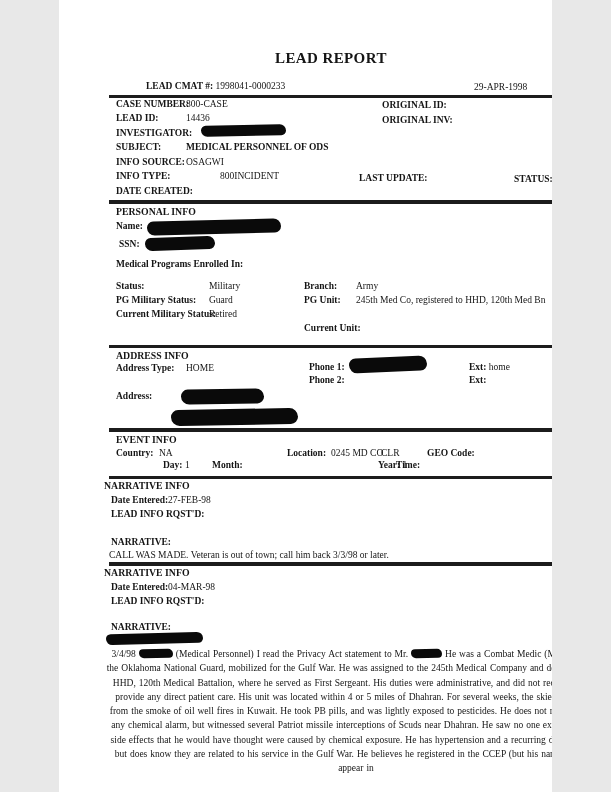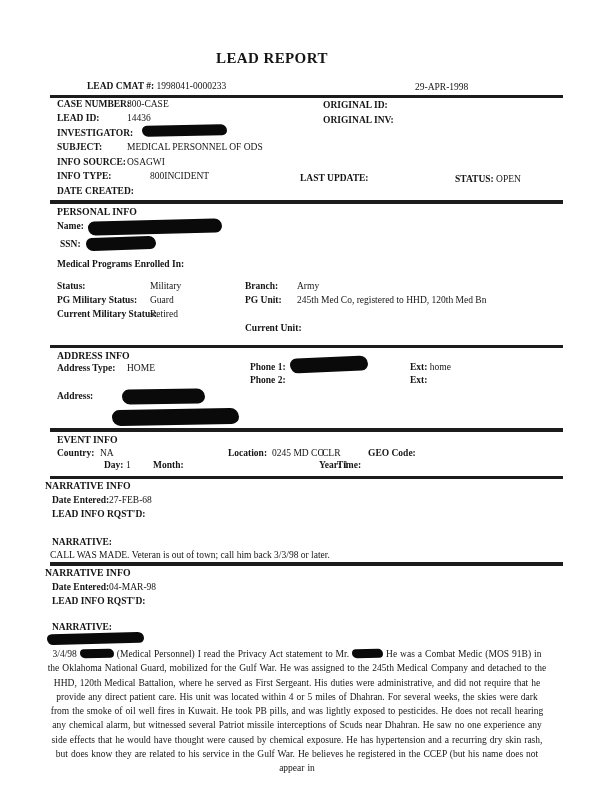--- a/index.html
+++ b/index.html
@@ -1,17 +1,17 @@
 <!DOCTYPE html>
 <html><head>
 <meta charset="utf-8">
 <style>
   html,body{margin:0;padding:0;background:#e8e8e8;}
   .page{
-    position:relative;width:611px;height:792px;margin:0 auto;
+    position:relative;width:493px;height:792px;margin:0 auto;
     background:#ffffff;color:#151515;
     font-family:"Liberation Serif","DejaVu Serif",serif;
     font-size:9.5px;line-height:12px;overflow:hidden;
   }
   .t{position:absolute;white-space:nowrap;}
   .b{font-weight:bold;}
   .hr{position:absolute;left:50px;width:513px;background:#1c1c1c;}
   .redact{position:absolute;background:#0a0a0a;}
   .ri{display:inline-block;height:9px;background:#0a0a0a;border-radius:4px 5px 4px 5px;vertical-align:-1px;transform:rotate(-1deg);}
   .title{font-size:15px;letter-spacing:.4px;}
@@ -34,27 +34,27 @@
   <div class="t b" style="left:323px;top:99px;">ORIGINAL ID:</div>
 
   <div class="t b" style="left:57px;top:112px;">LEAD ID:</div>
   <div class="t" style="left:127px;top:112px;">14436</div>
   <div class="t b" style="left:323px;top:114px;">ORIGINAL INV:</div>
 
   <div class="t b" style="left:57px;top:127px;">INVESTIGATOR:</div>
   <div class="redact" style="left:142px;top:125px;width:85px;height:11px;border-radius:6px 8px 6px 8px;transform:rotate(-1.2deg);"></div>
 
   <div class="t b" style="left:57px;top:141px;">SUBJECT:</div>
-  <div class="t" style="left:127px;top:141px;">MEDICAL PERSONNEL OF ODS</div>
+  <div class="t" style="left:127px;top:141px;font-weight:bold;">MEDICAL PERSONNEL OF ODS</div>
 
   <div class="t b" style="left:57px;top:156px;">INFO SOURCE:</div>
   <div class="t" style="left:127px;top:156px;text-align:center;">OSAGWI</div>
 
   <div class="t b" style="left:57px;top:170px;">INFO TYPE:</div>
-  <div class="t" style="left:124px;top:170px;padding-left:26px;">800INCIDENT</div>
+  <div class="t" style="left:135px;top:170px;padding-left:26px;">800INCIDENT</div>
   <div class="t b" style="left:300px;top:172px;">LAST UPDATE:</div>
   <div class="t" style="left:455px;top:173px;"><span class="b">STATUS:</span> <span>OPEN</span></div>
 
   <div class="t b" style="left:57px;top:185px;">DATE CREATED:</div>
 
   <div class="hr" style="top:200px;height:4px;"></div>
 
   <div class="t b sec" style="left:57px;top:206px;">PERSONAL INFO</div>
   <div class="t b" style="left:57px;top:220px;">Name:</div>
   <div class="redact" style="left:88px;top:220px;width:134px;height:14px;border-radius:8px 10px 8px 10px;transform:rotate(-1.5deg);"></div>
@@ -105,21 +105,21 @@
   <div class="t b" style="left:368px;top:447px;">GEO Code:</div>
 
   <div class="t" style="left:104px;top:459px;"><span class="b">Day:</span> <span>1</span></div>
   <div class="t b" style="left:153px;top:459px;">Month:</div>
   <div class="t" style="left:285px;top:459px;margin-left:34px;"><span class="b">Year:</span> <span>1</span></div>
   <div class="t b" style="left:337px;top:459px;font-family:Liberation Serif, serif;">Time:</div>
 
   <div class="hr" style="top:476px;height:3px;"></div>
 
   <div class="t b sec" style="left:45px;top:480px;">NARRATIVE INFO</div>
-  <div class="t" style="left:52px;top:494px;"><span class="b">Date Entered:</span><span>27-FEB-68</span></div>
+  <div class="t" style="left:52px;top:494px;"><span class="b">Date Entered:</span><span>27-FEB-98</span></div>
   <div class="t b" style="left:52px;top:508px;">LEAD INFO RQST'D:</div>
   <div class="t b" style="left:52px;top:536px;">NARRATIVE:</div>
   <div class="t" style="left:50px;top:549px;">CALL WAS MADE.  Veteran is out of town; call him back 3/3/98 or later.</div>
 
   <div class="hr" style="top:562px;height:4px;"></div>
 
   <div class="t b sec" style="left:45px;top:567px;">NARRATIVE INFO</div>
   <div class="t" style="left:52px;top:581px;"><span class="b">Date Entered:</span><span>04-MAR-98</span></div>
   <div class="t b" style="left:52px;top:595px;">LEAD INFO RQST'D:</div>
   <div class="t b" style="left:52px;top:621px;">NARRATIVE:</div>

